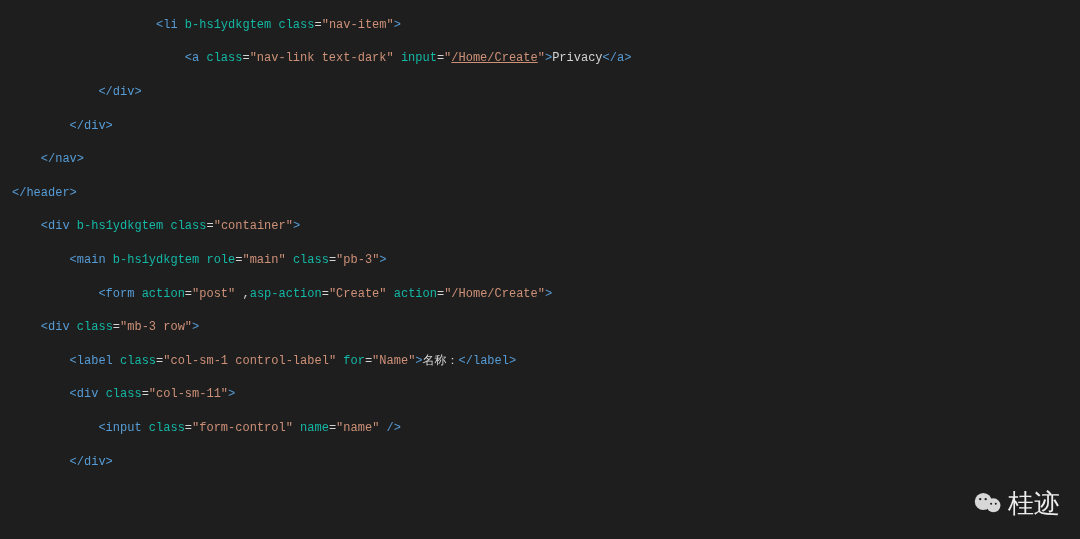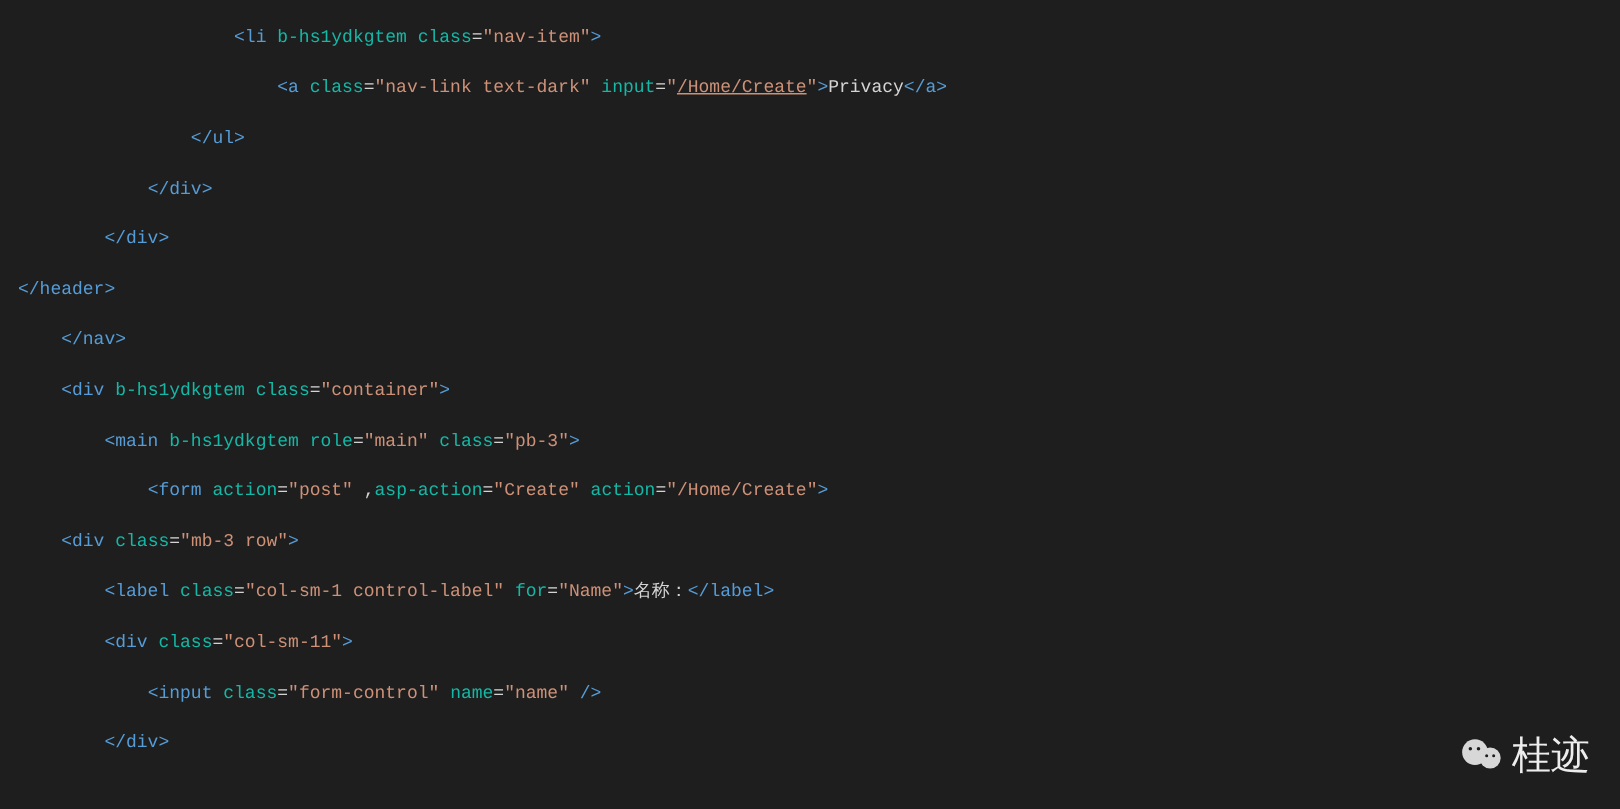--- a/index.html
+++ b/index.html
@@ -38,25 +38,24 @@
       height: 22px;
       fill: #e8e8e8;
     }
   </style>
 </head>
 <body>
 
 <div class="editor">
 <span class="line">                    <span class="tag">&lt;li</span> <span class="attr-name">b-hs1ydkgtem</span> <span class="attr-name">class</span>=<span class="attr-val">"<span>nav-item</span>"</span><span class="tag">&gt;</span></span>
 <span class="line">                        <span class="tag">&lt;a</span> <span class="attr-name">class</span>=<span class="attr-val">"<span>nav-link text-dark</span>"</span> <span class="attr-name">input</span>=<span class="attr-val">"<span class="underline">/Home/Create</span>"</span><span class="tag">&gt;</span><span>Privacy</span><span class="tag">&lt;/a&gt;</span></span>
-<span class="line">                <span class="tag">&lt;/ul&gt;</span></span>
 <span class="line">            <span class="tag">&lt;/div&gt;</span></span>
 <span class="line">        <span class="tag">&lt;/div&gt;</span></span>
+<span class="line">    <span class="tag">&lt;/nav&gt;</span></span>
 <span class="line"><span class="tag">&lt;/header&gt;</span></span>
-<span class="line">    <span class="tag">&lt;/nav&gt;</span></span>
 <span class="line">    <span class="tag">&lt;div</span> <span class="attr-name">b-hs1ydkgtem</span> <span class="attr-name">class</span>=<span class="attr-val">"<span>container</span>"</span><span class="tag">&gt;</span></span>
 <span class="line">        <span class="tag">&lt;main</span> <span class="attr-name">b-hs1ydkgtem</span> <span class="attr-name">role</span>=<span class="attr-val">"main"</span> <span class="attr-name">class</span>=<span class="attr-val">"<span>pb-3</span>"</span><span class="tag">&gt;</span></span>
 <span class="line">            <span class="tag">&lt;form</span> <span class="attr-name">action</span>=<span class="attr-val">"<span>post</span>"</span> ,<span class="attr-name">asp-action</span>=<span class="attr-val">"<span>Create</span>"</span> <span class="attr-name">action</span>=<span class="attr-val">"<span>/Home/Create</span>"</span><span class="tag">&gt;</span></span>
 <span class="line">    <span class="tag">&lt;div</span> <span class="attr-name">class</span>=<span class="attr-val">"<span>mb-3 row</span>"</span><span class="tag">&gt;</span></span>
 <span class="line">        <span class="tag">&lt;label</span> <span class="attr-name">class</span>=<span class="attr-val">"<span>col-sm-1 control-label</span>"</span> <span class="attr-name">for</span>=<span class="attr-val">"<span>Name</span>"</span><span class="tag">&gt;</span><span>名称：</span><span class="tag">&lt;/label&gt;</span></span>
 <span class="line">        <span class="tag">&lt;div</span> <span class="attr-name">class</span>=<span class="attr-val">"<span>col-sm-11</span>"</span><span class="tag">&gt;</span></span>
 <span class="line">            <span class="tag">&lt;input</span> <span class="attr-name">class</span>=<span class="attr-val">"<span>form-control</span>"</span> <span class="attr-name">name</span>=<span class="attr-val">"<span>name</span>"</span> <span class="tag">/&gt;</span></span>
 <span class="line">        <span class="tag">&lt;/div&gt;</span></span>
 
 

